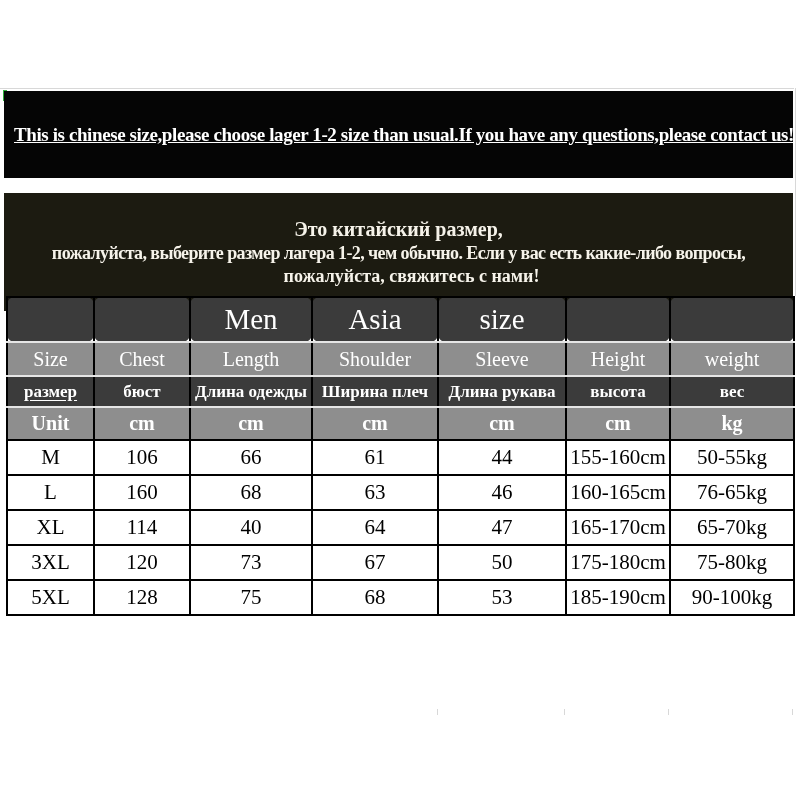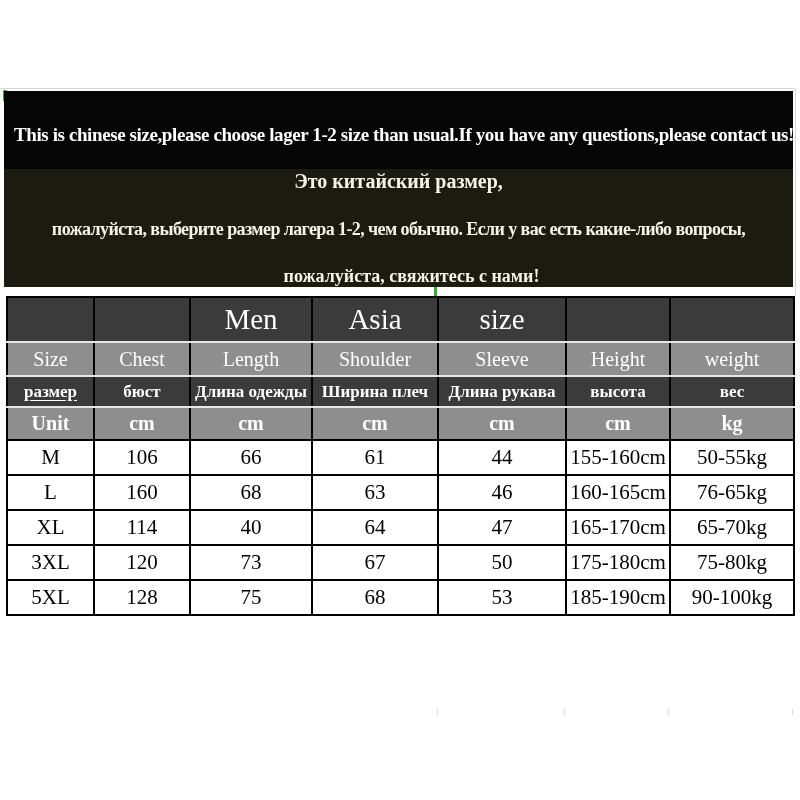--- a/index.html
+++ b/index.html
@@ -59,37 +59,38 @@
 
   
   .banner {
     position: absolute; left: 4px; top: 91px;
     width: 789px; height: 87px;
     background: var(--banner-bg, #050505);
     color: var(--banner-text, #ffffff);
     display: flex; align-items: center;
     box-sizing: border-box;
     padding-left: 10px;
+    text-decoration: underline;
   }
   .banner-text {
     font-size: 19px;
     font-weight: bold;
     letter-spacing: -0.4px;
     white-space: nowrap;
   }
 
   
   .notice {
-    position: absolute; left: 4px; top: 169px;
+    position: absolute; left: 4px; top: 193px;
     width: 789px; height: 118px;
     background: var(--notice-bg, #1c1b11);
     color: var(--notice-text, #f6f3ea);
     display: flex; flex-direction: column;
     align-items: center; justify-content: center;
-    gap: 26px;
+    gap: 2px;
     box-sizing: border-box;
   }
   .notice-line {
     white-space: nowrap;
     font-weight: bold;
     text-align: center;
   }
   .line1 { font-size: 20px; }
   .line2 { font-size: 18px; letter-spacing: -0.6px; }
   .line3 { font-size: 18px; margin-left: 26px; }
@@ -109,20 +110,21 @@
     overflow: hidden;
     white-space: nowrap;
     padding: 0;
   }
   tr.row-group td {
     background: var(--header-dark-bg, #3b3b3b);
     color: var(--header-text, #fff);
     height: 43px;
     font-size: 29px;
     border-bottom-color: var(--light-separator, #e6e6e6);
+    border-radius: 8px;
   }
   tr.row-en td {
     background: var(--header-gray-bg, #8e8e8e);
     color: var(--header-text, #fff);
     height: 32px;
     font-size: 20px;
     border-bottom-color: var(--light-separator, #e6e6e6);
   }
   tr.row-ru td {
     background: var(--header-dark-bg, #3b3b3b);

